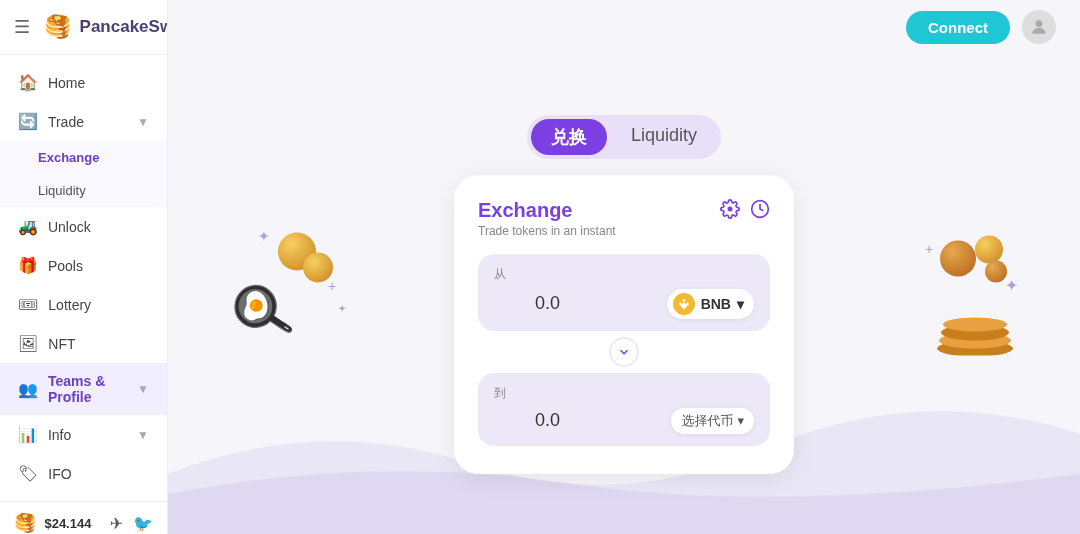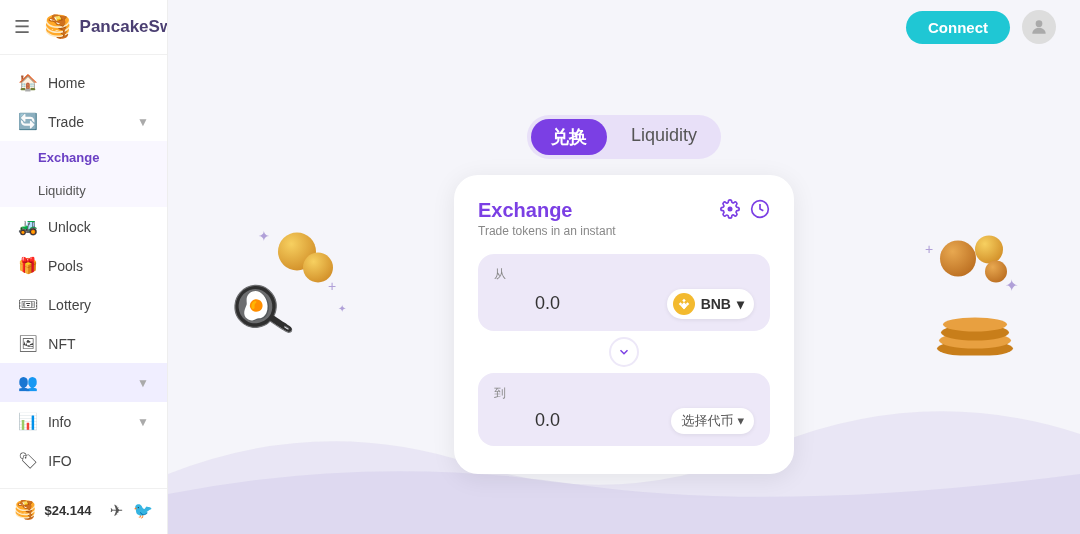--- a/index.html
+++ b/index.html
@@ -396,20 +396,21 @@
       <span>Lottery</span>
     </div>
 
     <div class="nav-item">
       <span class="nav-icon">🖼</span>
       <span>NFT</span>
     </div>
 
     <div class="nav-item active">
       <span class="nav-icon">👥</span>
+      <span>Teams &amp; Profile</span>
       <span class="arrow">▼</span>
     </div>
 
     <div class="nav-item">
       <span class="nav-icon">📊</span>
       <span>Info</span>
       <span class="arrow">▼</span>
     </div>
 
     <div class="nav-item">

